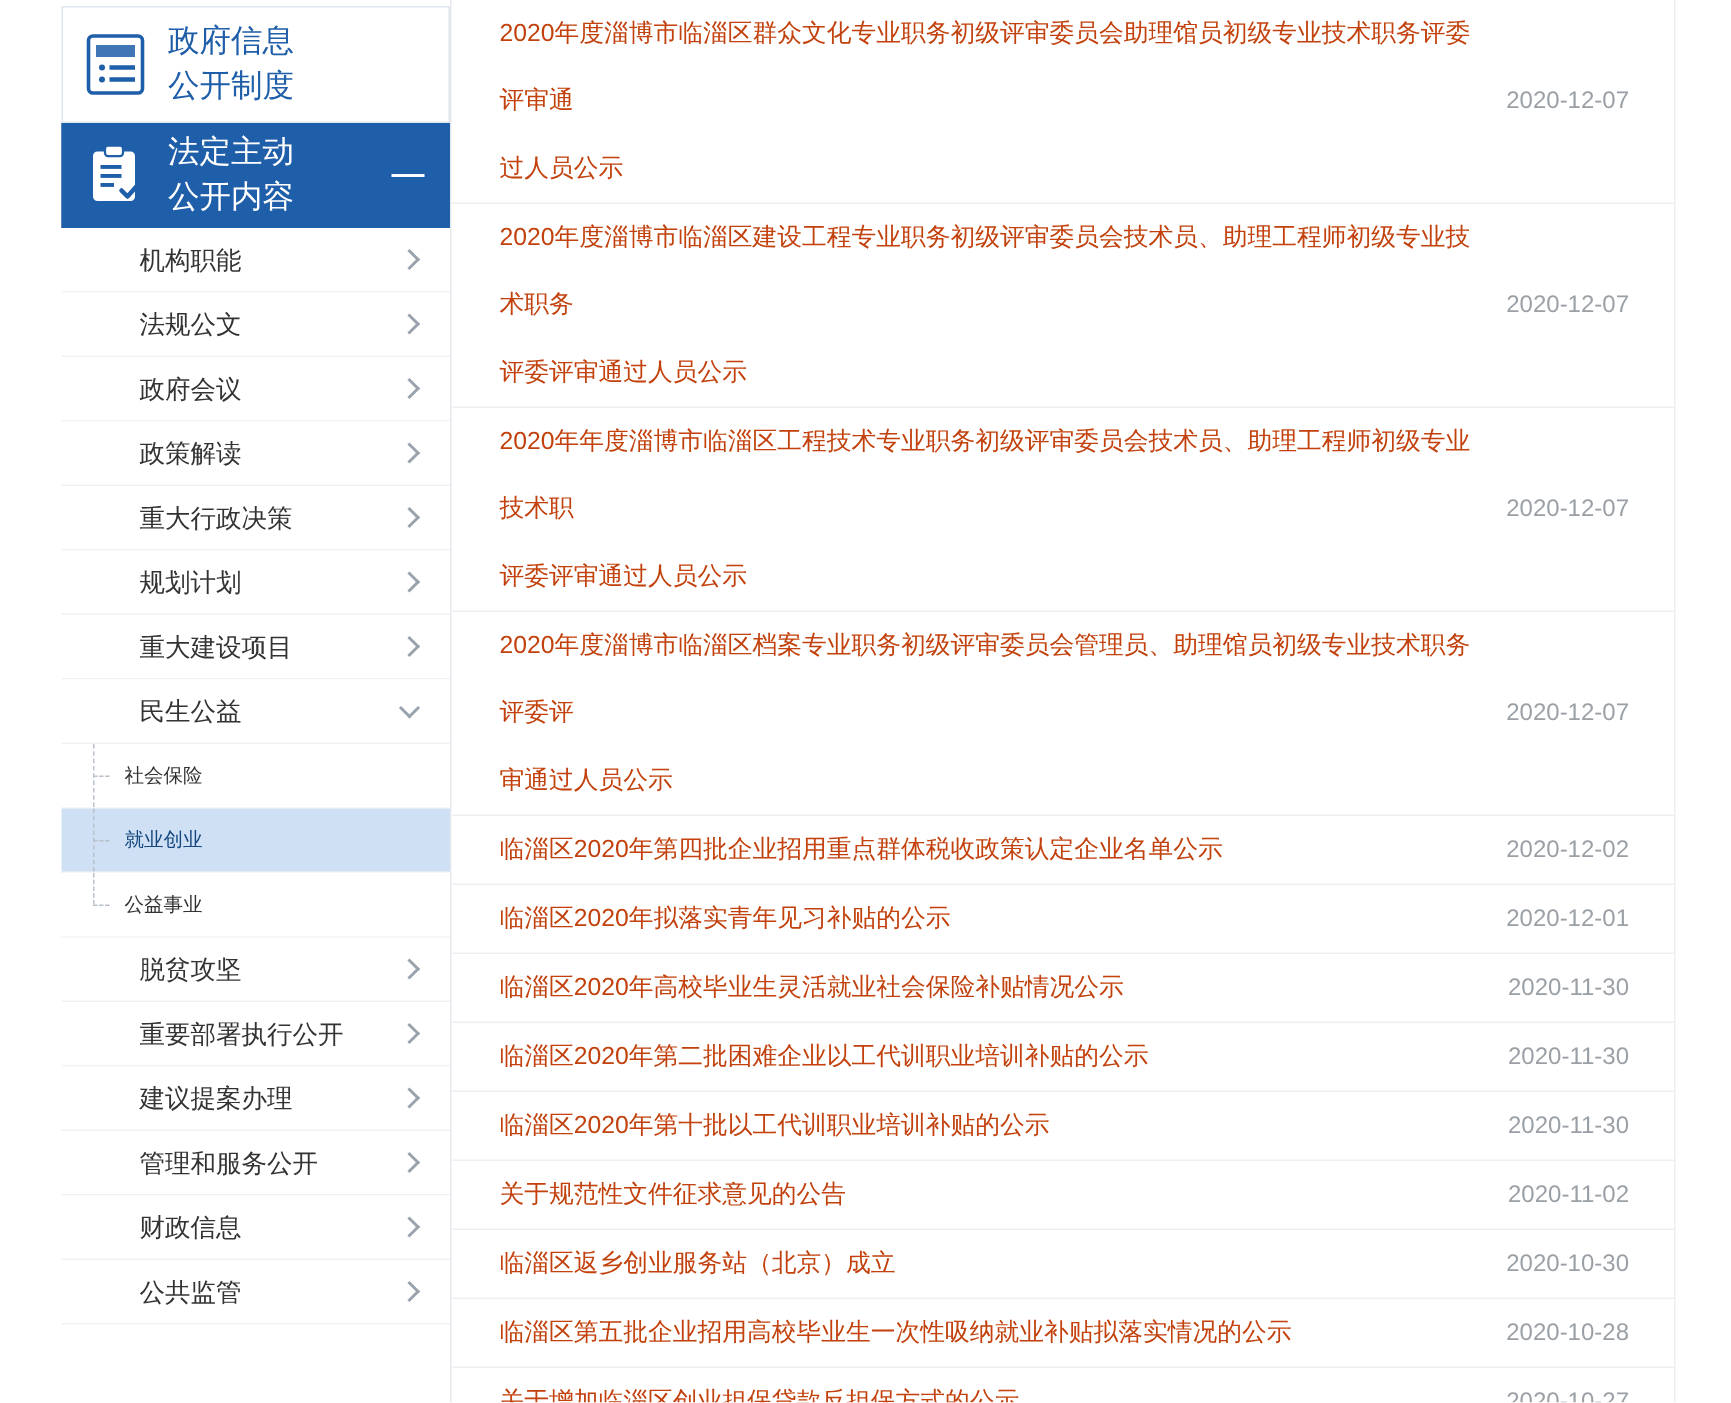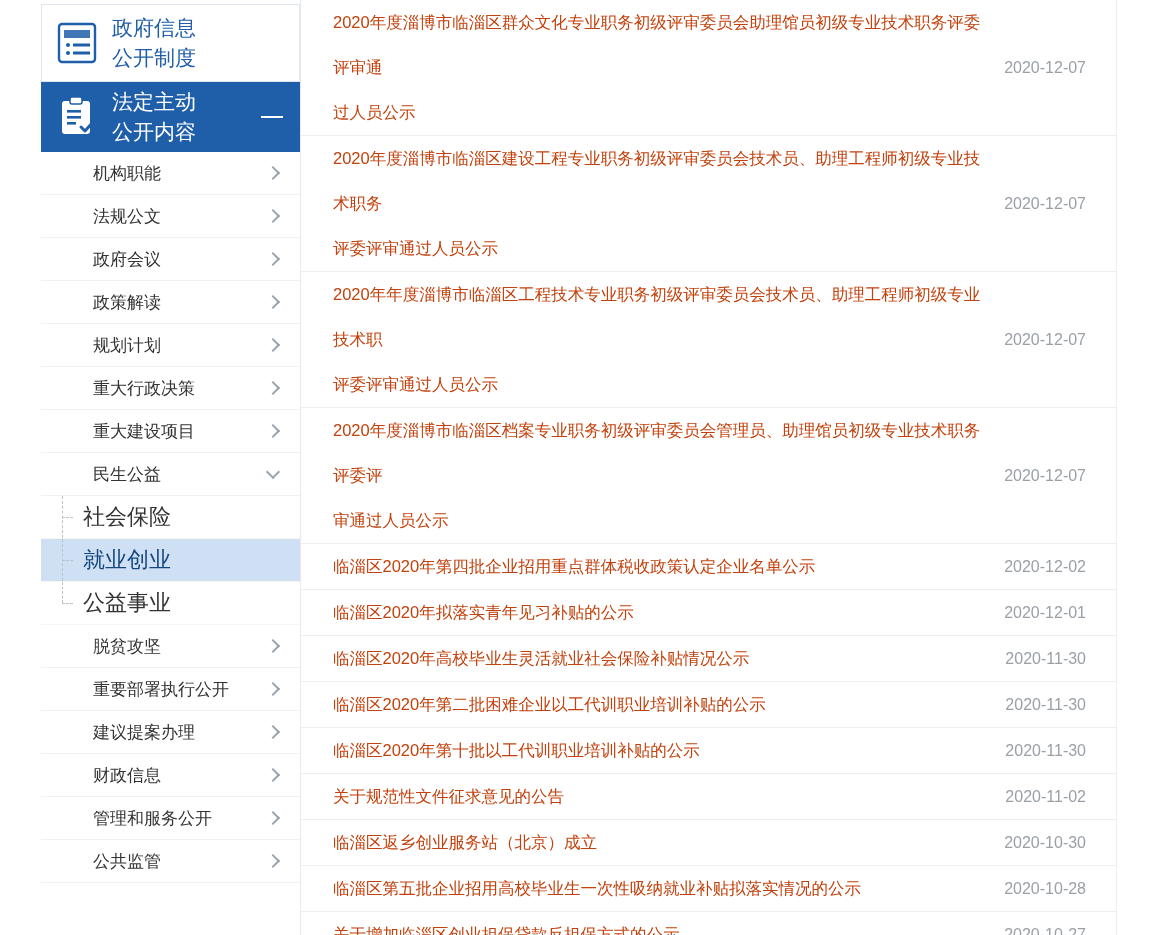--- a/index.html
+++ b/index.html
@@ -93,21 +93,21 @@
   }
 
   
   .sub-item {
     display: flex;
     align-items: center;
     justify-content: space-between;
     height: 43px;
     padding: 0 18px 0 42px;
     color: #333333;
-    font-size: 22px;
+    font-size: 13px;
     position: relative;
     cursor: pointer;
     background: #ffffff;
     border-bottom: 1px solid #f4f6f8;
   }
   .sub-item .tree {
     position: absolute;
     left: 21px;
     top: 0;
     bottom: 0;
@@ -223,25 +223,25 @@
       </div>
       <div class="nav-item">
         <span class="label">政府会议</span>
         <span class="chev"></span>
       </div>
       <div class="nav-item">
         <span class="label">政策解读</span>
         <span class="chev"></span>
       </div>
       <div class="nav-item">
+        <span class="label">重大行政决策</span>
+        <span class="chev"></span>
+      </div>
+      <div class="nav-item">
         <span class="label">规划计划</span>
-        <span class="chev"></span>
-      </div>
-      <div class="nav-item">
-        <span class="label">重大行政决策</span>
         <span class="chev"></span>
       </div>
       <div class="nav-item">
         <span class="label">重大建设项目</span>
         <span class="chev"></span>
       </div>
       <div class="nav-item">
         <span class="label">民生公益</span>
         <span class="chev down"></span>
       </div>
@@ -266,25 +266,25 @@
       </div>
       <div class="nav-item">
         <span class="label">重要部署执行公开</span>
         <span class="chev"></span>
       </div>
       <div class="nav-item">
         <span class="label">建议提案办理</span>
         <span class="chev"></span>
       </div>
       <div class="nav-item">
+        <span class="label">管理和服务公开</span>
+        <span class="chev"></span>
+      </div>
+      <div class="nav-item">
         <span class="label">财政信息</span>
-        <span class="chev"></span>
-      </div>
-      <div class="nav-item">
-        <span class="label">管理和服务公开</span>
         <span class="chev"></span>
       </div>
       <div class="nav-item">
         <span class="label">公共监管</span>
         <span class="chev"></span>
       </div>
 
     </div>
   </div>
 

